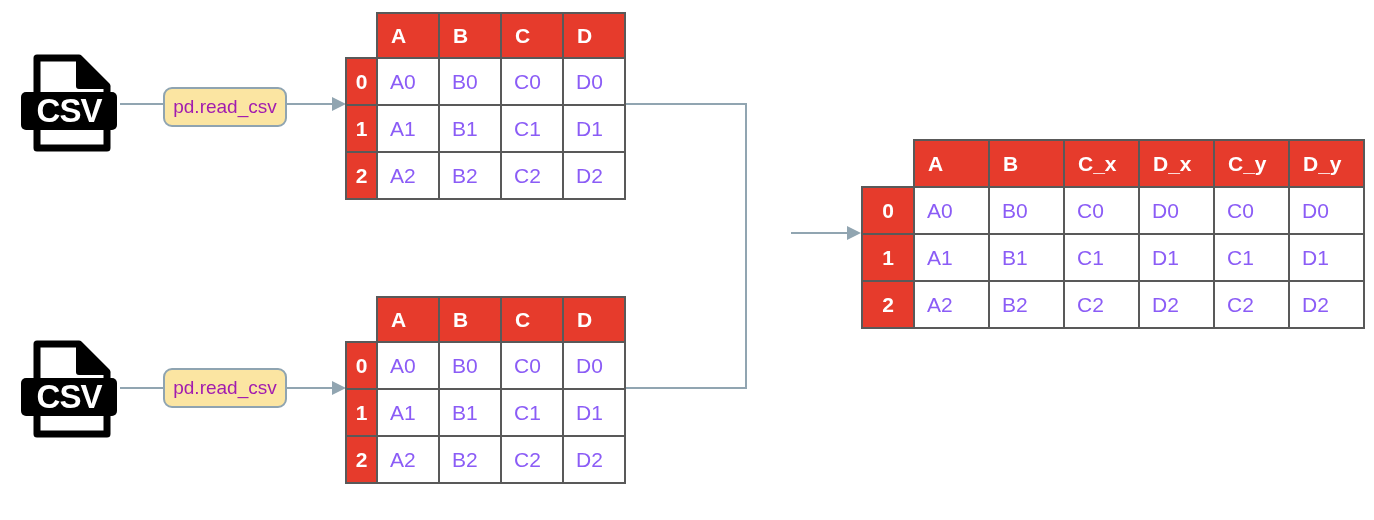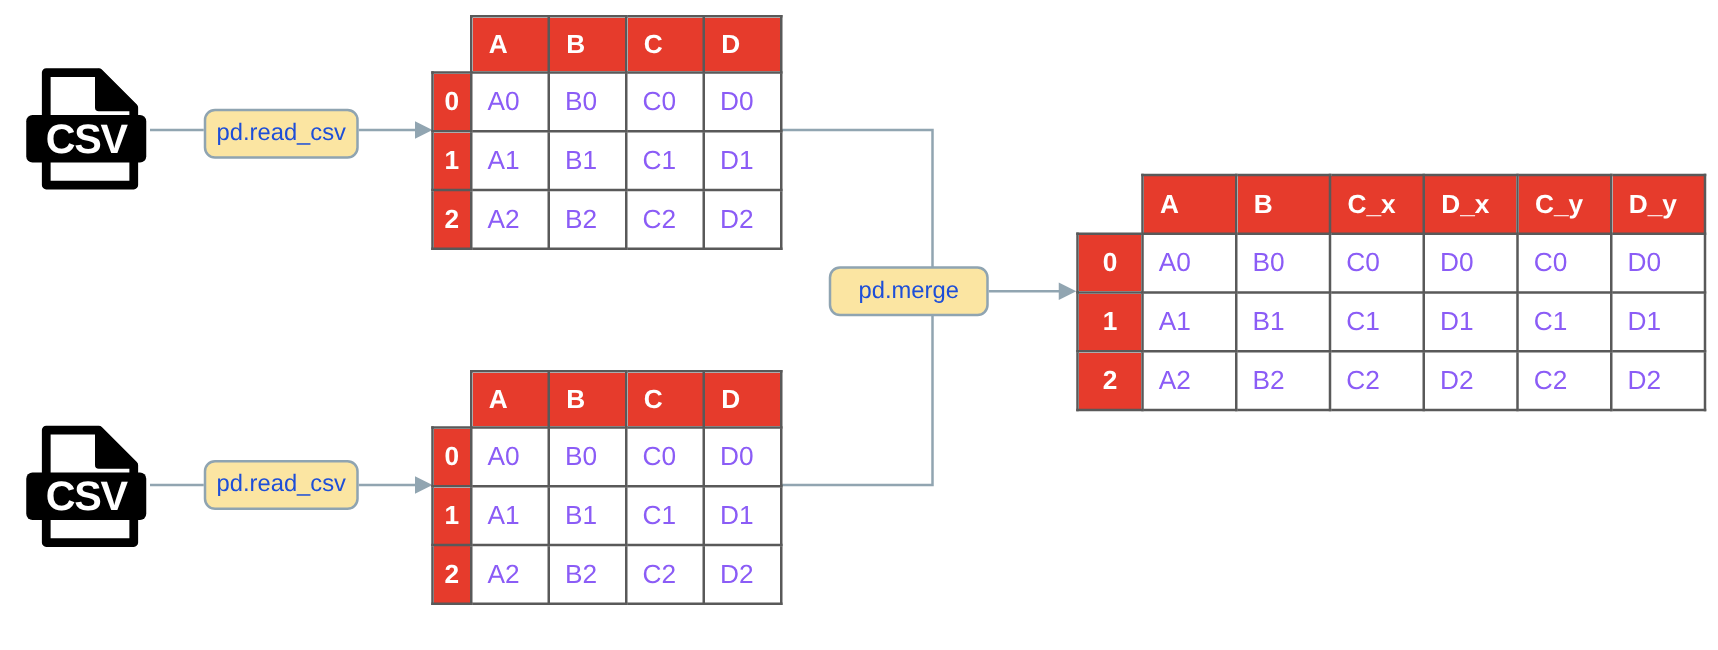--- a/index.html
+++ b/index.html
@@ -29,21 +29,21 @@
   .df .dc {
     background:#ffffff; color:#8b5cf6; font-weight:normal;
     text-align:left; padding:0 0 0 12px;
   }
 
   
   .oplabel {
     position:absolute; z-index:3;
     background:#FBE5A2; border:2.5px solid #8FA4B1; border-radius:9px;
     display:flex; align-items:center; justify-content:center;
-    font-size:19px; color:#1d4ed8; box-sizing:border-box;
+    font-size:19px; color:#a21caf; box-sizing:border-box;
   }
 
   
   .csvicon { position:absolute; z-index:2; width:98px; height:98px; }
 </style>
 </head>
 <body>
 
 <div class="canvas">
 
@@ -80,23 +80,20 @@
       <text x="49" y="68" text-anchor="middle" font-size="33" font-weight="bold" letter-spacing="-1" fill="#ffffff" font-family="Liberation Sans, sans-serif">CSV</text>
     </svg>
   </div>
 
   <div class="oplabel" style="left:163px; top:87px; width:124px; height:40px;">
     <span>pd.read_csv</span>
   </div>
   <div class="oplabel" style="left:163px; top:368px; width:124px; height:40px;">
     <span>pd.read_csv</span>
   </div>
-  <div class="oplabel" style="left:663px; top:213px; width:128px; height:40px;">
-    <span>pd.merge</span>
-  </div>
 
   <table class="df" style="left:345px; top:12px;">
     <colgroup>
         <col style="width:31px">
         <col style="width:62px">
         <col style="width:62px">
         <col style="width:62px">
         <col style="width:62px">
       </colgroup>
     <tbody>

